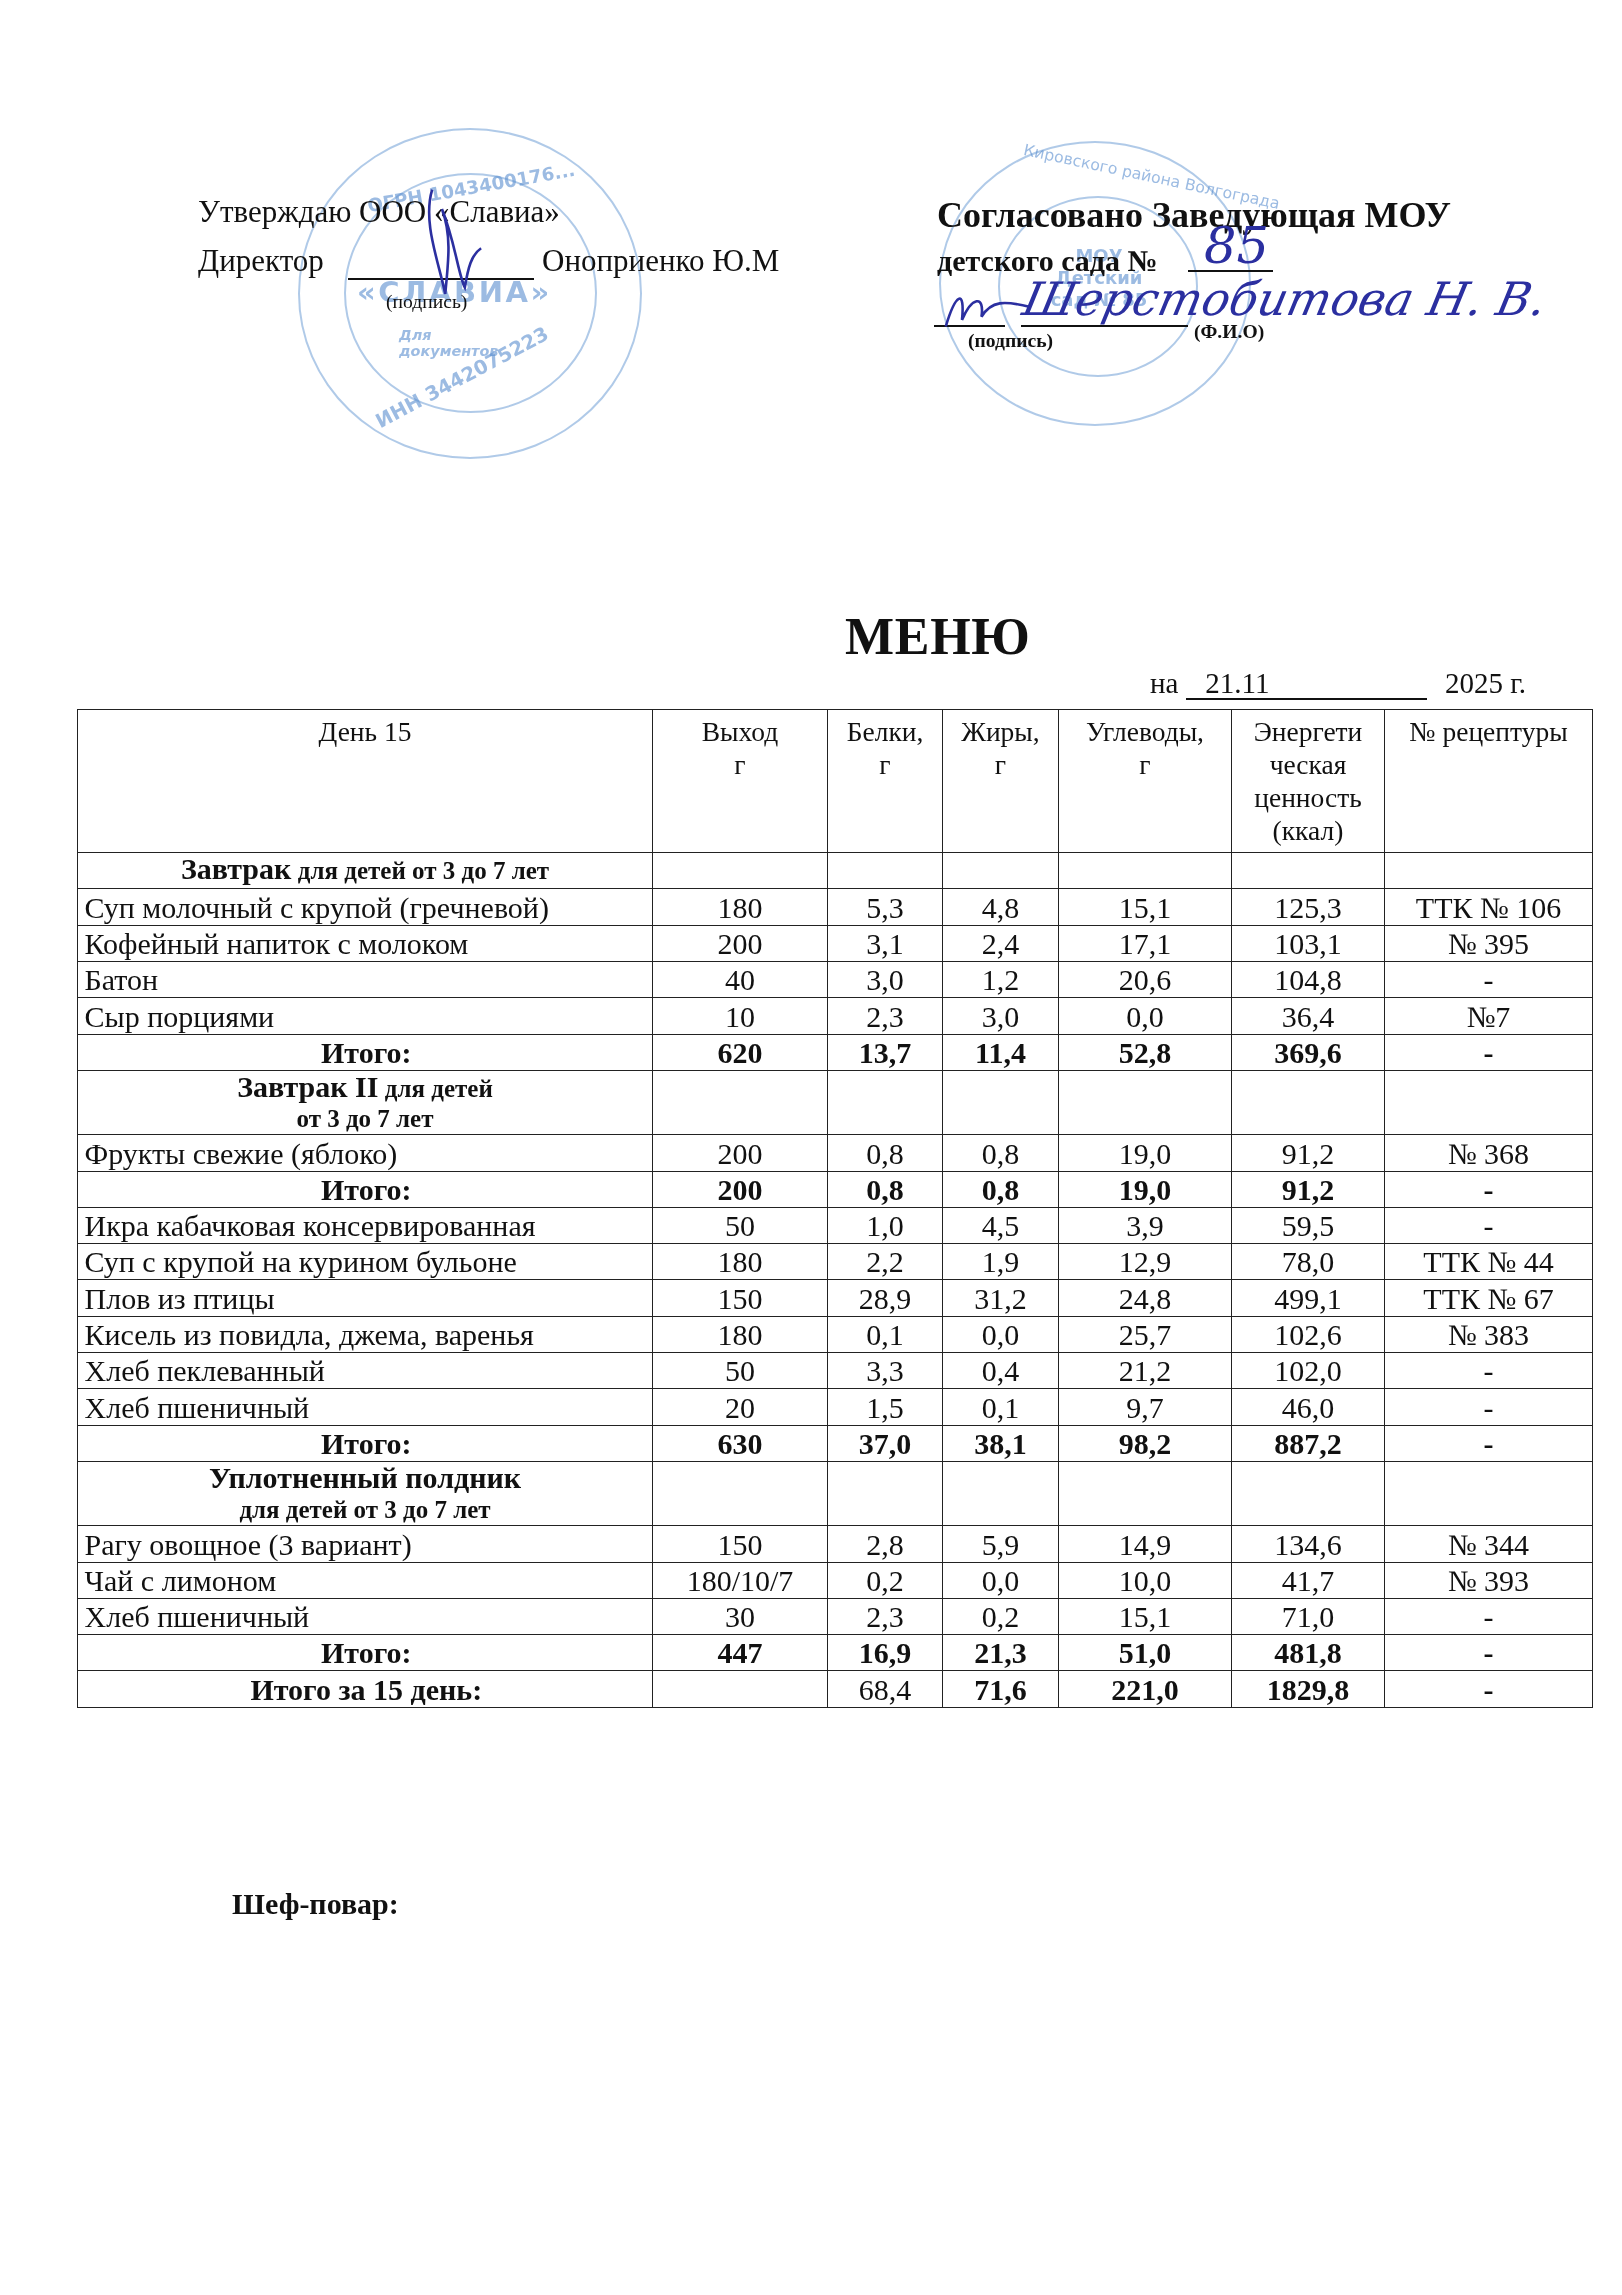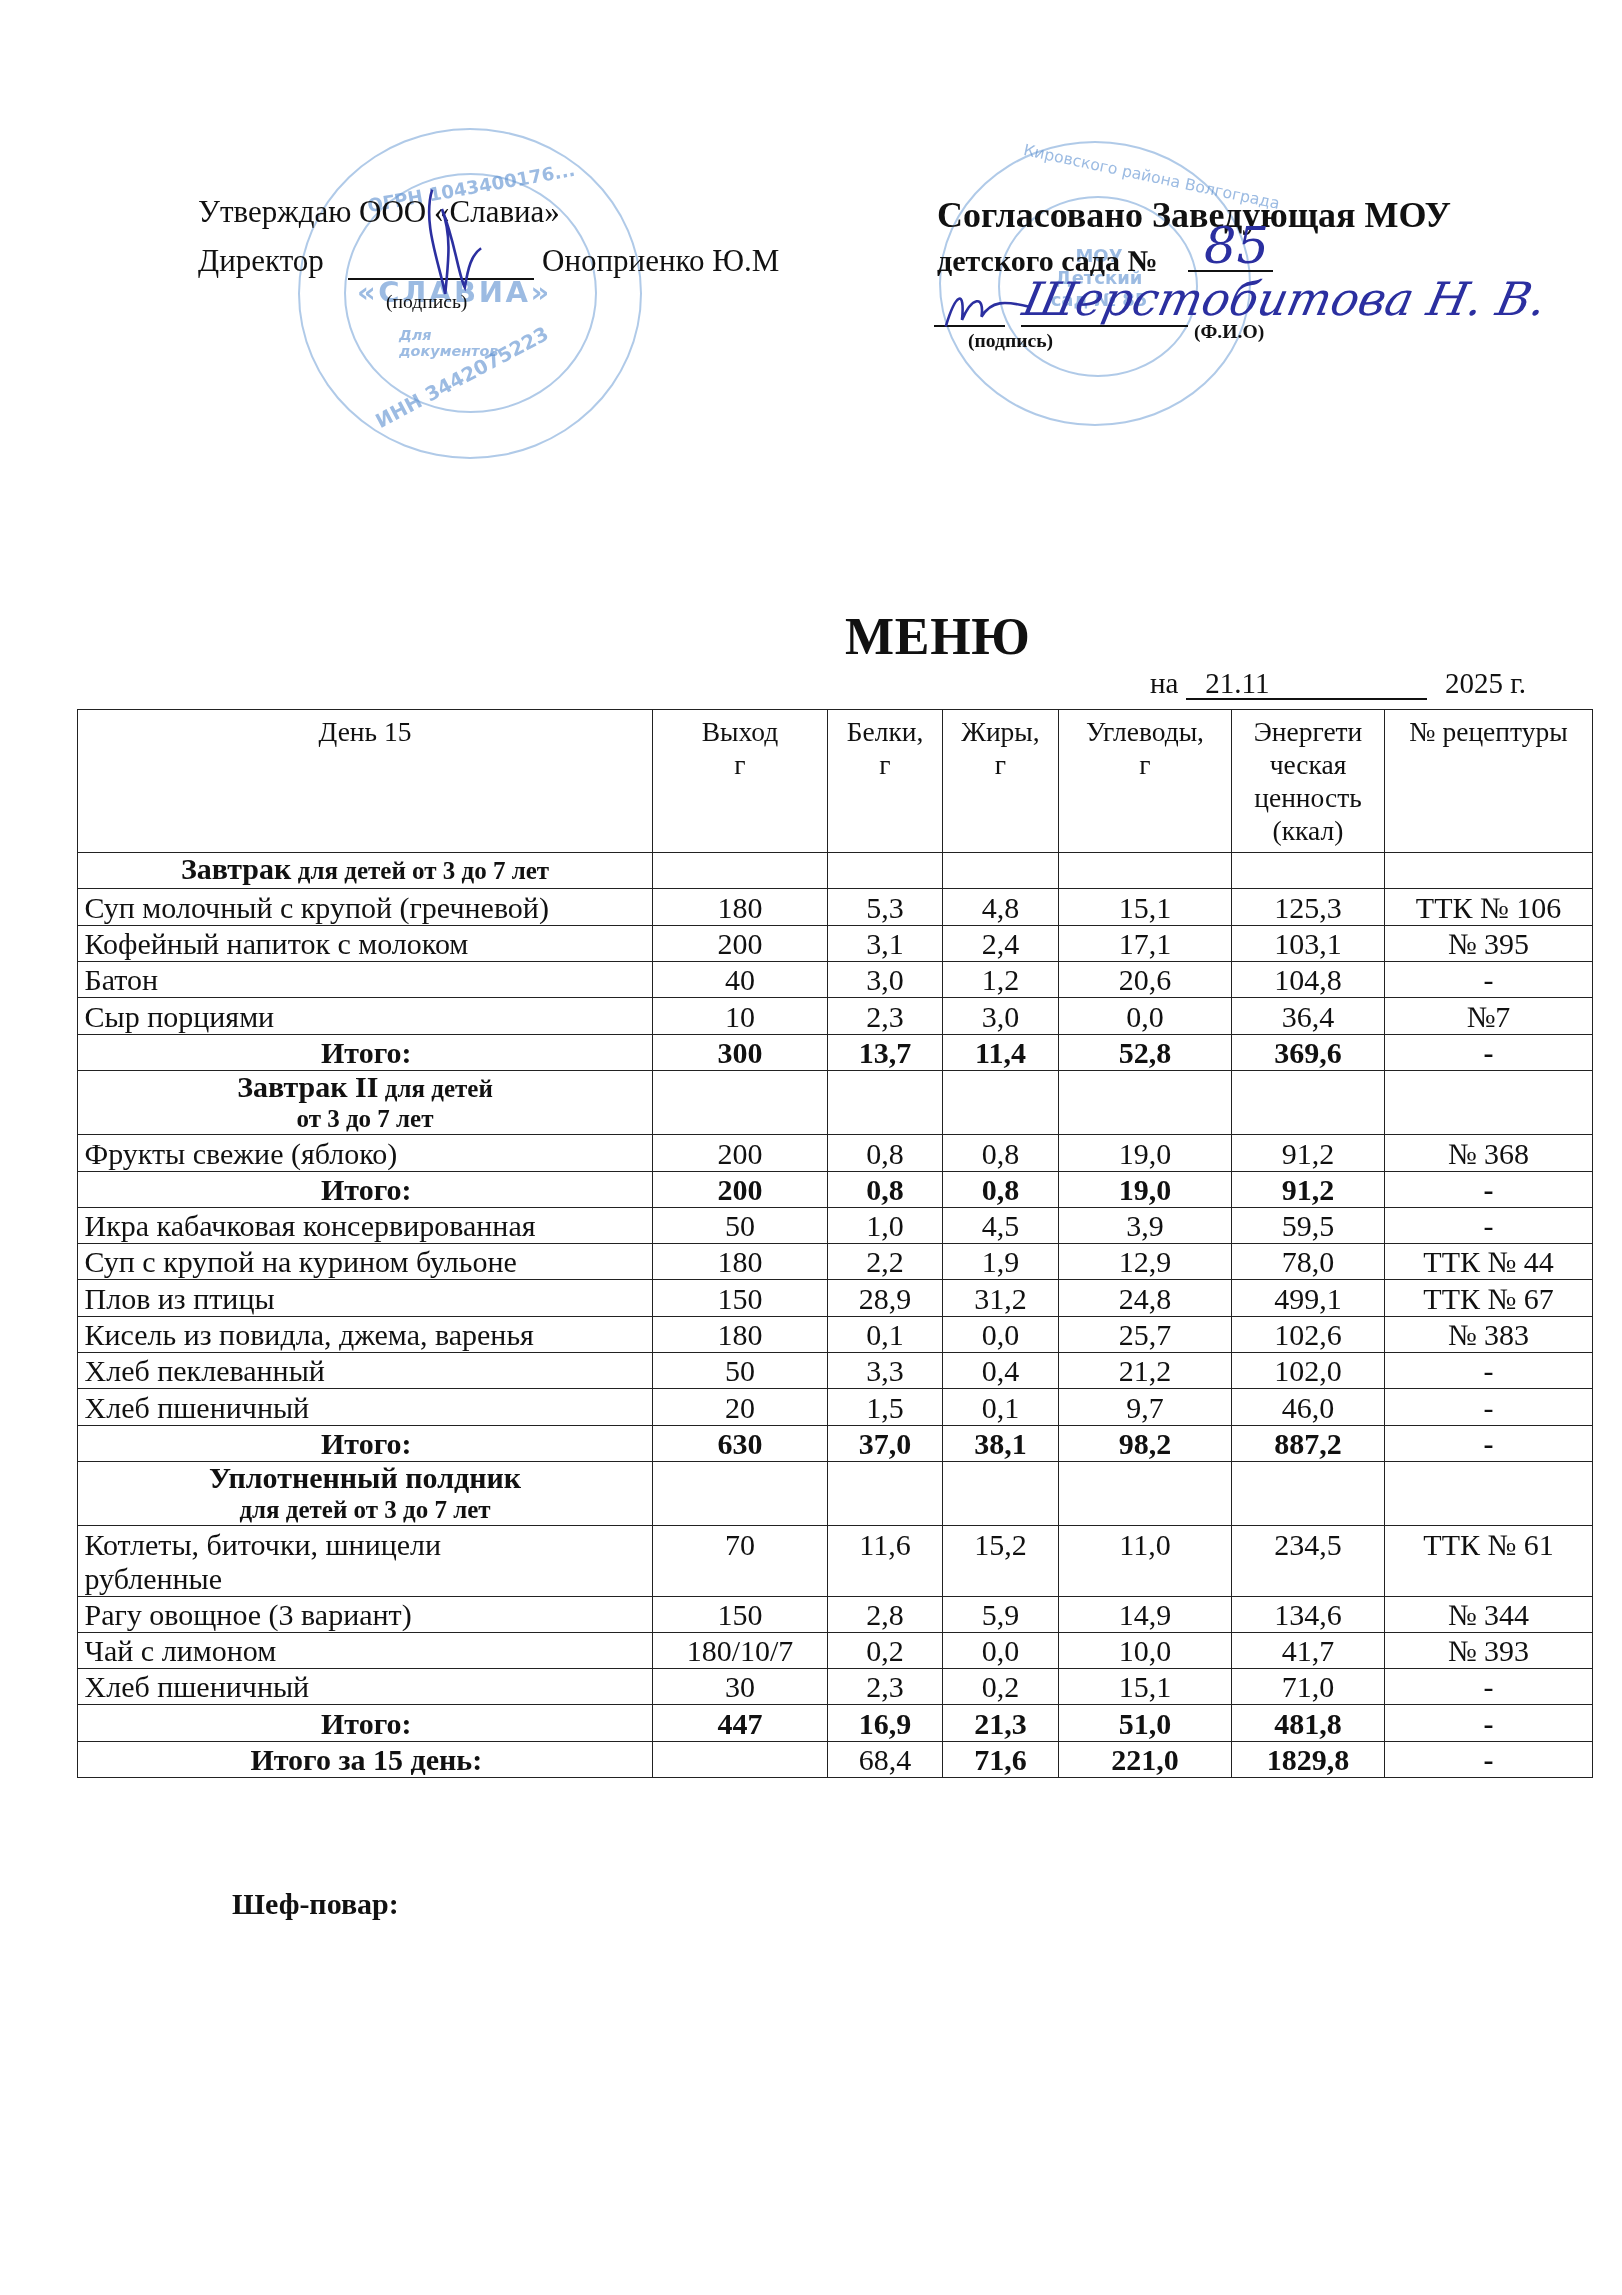--- a/index.html
+++ b/index.html
@@ -141,21 +141,21 @@
       <td class="name">Сыр порциями</td>
         <td>10</td>
         <td>2,3</td>
         <td>3,0</td>
         <td>0,0</td>
         <td>36,4</td>
         <td>№7</td>
     </tr>
     <tr class="data total">
       <td class="name">Итого:</td>
-        <td>300</td>
+        <td>620</td>
         <td>13,7</td>
         <td>11,4</td>
         <td>52,8</td>
         <td>369,6</td>
         <td>-</td>
     </tr>
 
     <tr class="sec-row">
       <td class="section"><span class="main">Завтрак II</span> <span class="sub">для детей</span><br><span class="sub">от 3 до 7 лет</span></td>
       <td></td>
@@ -251,29 +251,20 @@
     <tr class="sec-row">
       <td class="section"><span class="main">Уплотненный полдник</span><br><span class="sub">для детей от 3 до 7 лет</span></td>
       <td></td>
         <td></td>
         <td></td>
         <td></td>
         <td></td>
         <td></td>
     </tr>
     <tr class="data">
-      <td class="name" style="padding-right:183px;">Котлеты, биточки, шницели рубленные</td>
-        <td>70</td>
-        <td>11,6</td>
-        <td>15,2</td>
-        <td>11,0</td>
-        <td>234,5</td>
-        <td>ТТК № 61</td>
-    </tr>
-    <tr class="data">
       <td class="name">Рагу овощное (3 вариант)</td>
         <td>150</td>
         <td>2,8</td>
         <td>5,9</td>
         <td>14,9</td>
         <td>134,6</td>
         <td>№ 344</td>
     </tr>
     <tr class="data">
       <td class="name">Чай с лимоном</td>

